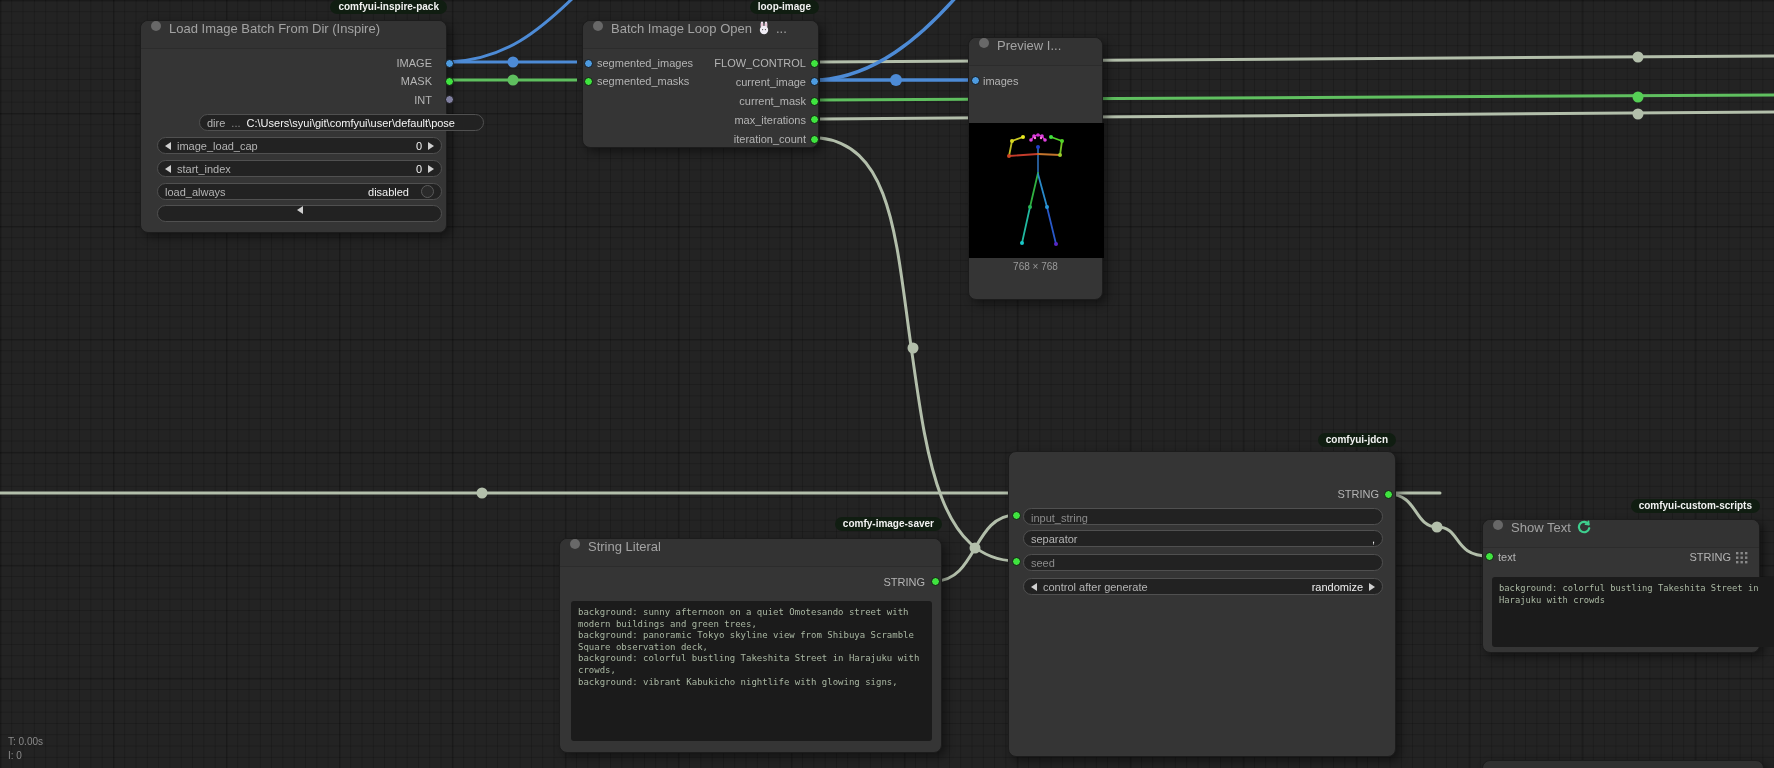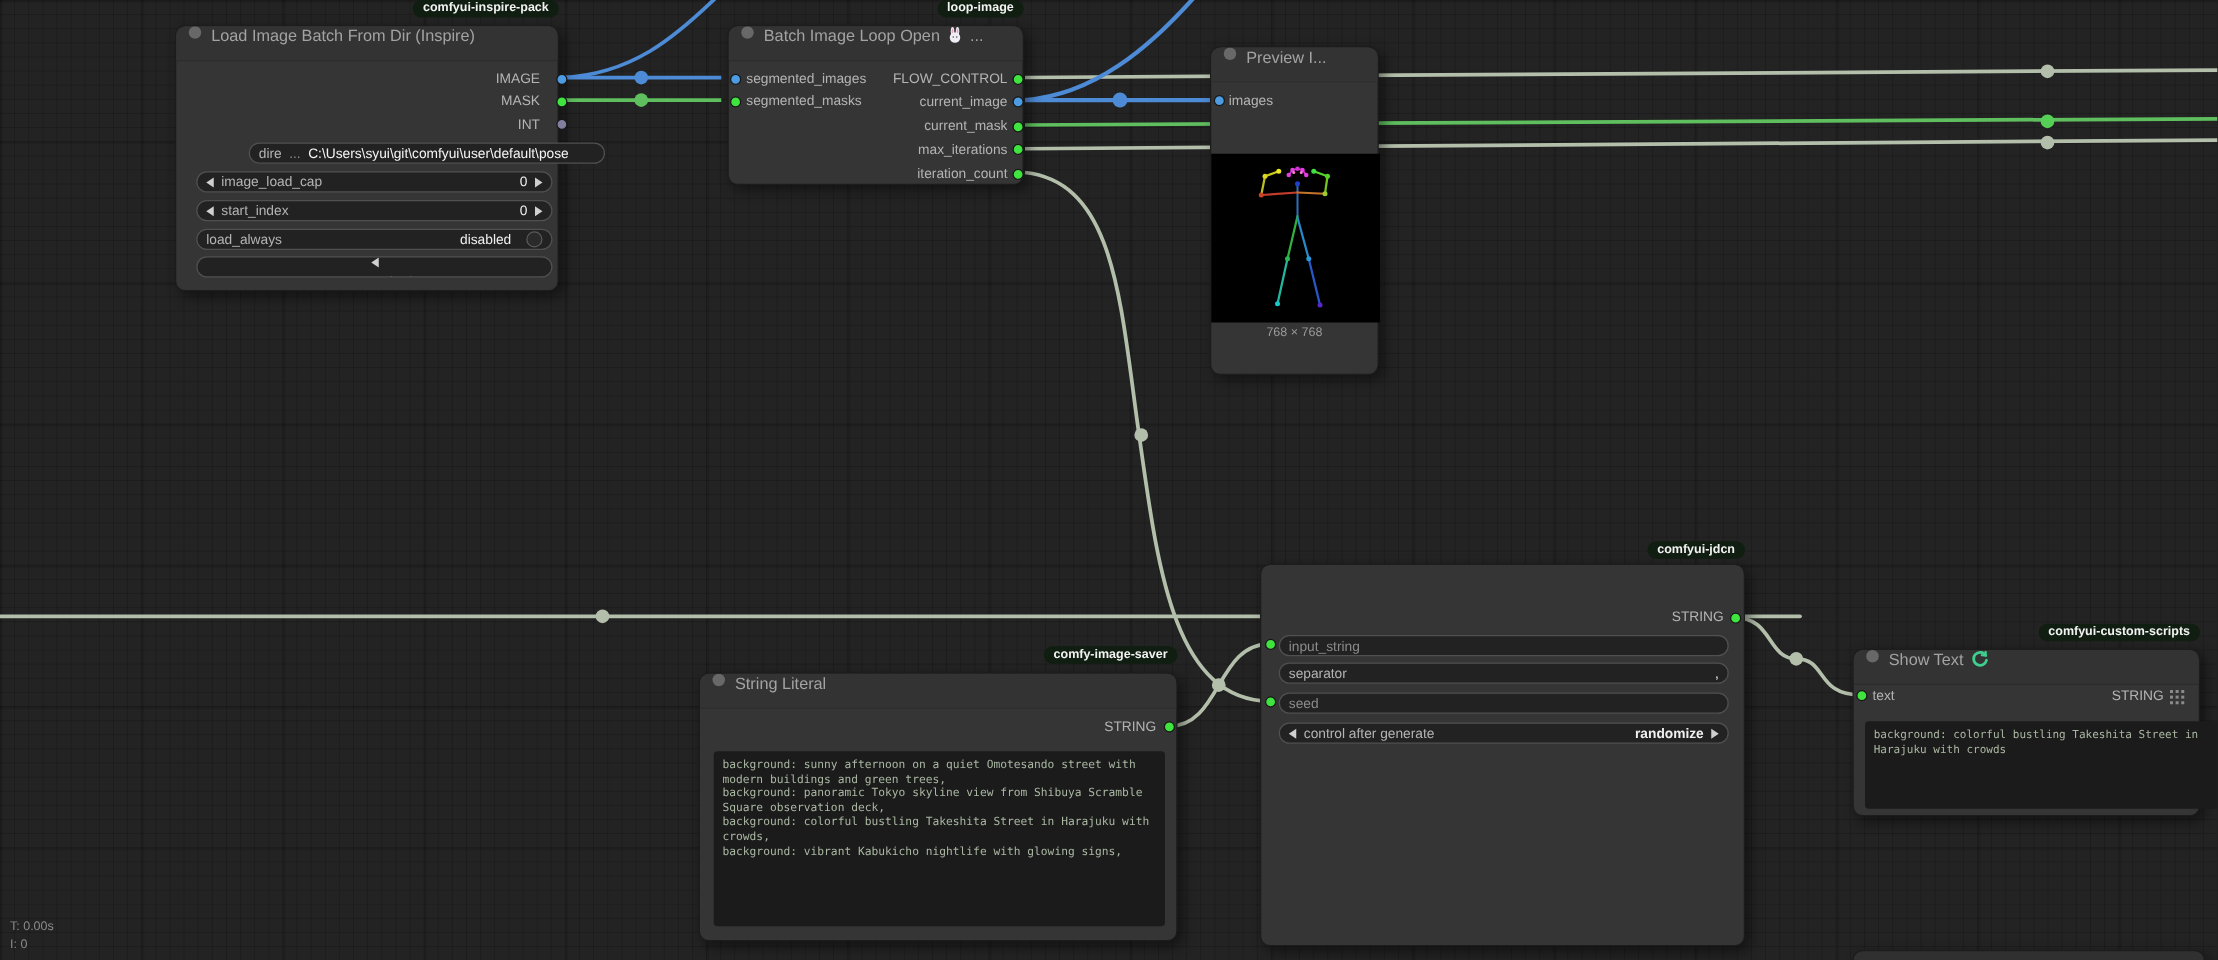--- a/index.html
+++ b/index.html
@@ -237,21 +237,21 @@
     </div>
 
     <div class="widget" style="left:14px;top:102px;width:360px;">
       <span class="dim">seed</span>
     </div>
     <div class="port" style="left:3px;top:105px;background:#3fe43f;"></div>
 
     <div class="widget" style="left:14px;top:126px;width:360px;align-items:center;">
       <span class="arrL"></span>
       <span>control after generate</span>
-      <span class="wval" style="font-weight:bold;">randomize</span>
+      <span class="wval" style="font-weight:normal;">randomize</span>
       <span class="arrR"></span>
     </div>
   </div>
 
   <div class="node" style="left:559px;top:538px;width:383px;height:215px;">
     <div class="ntitle">
       <span class="tdot"></span>
       <span>String Literal</span>
     </div>
     <div class="slot" style="right:16px;top:37px;">STRING</div>

